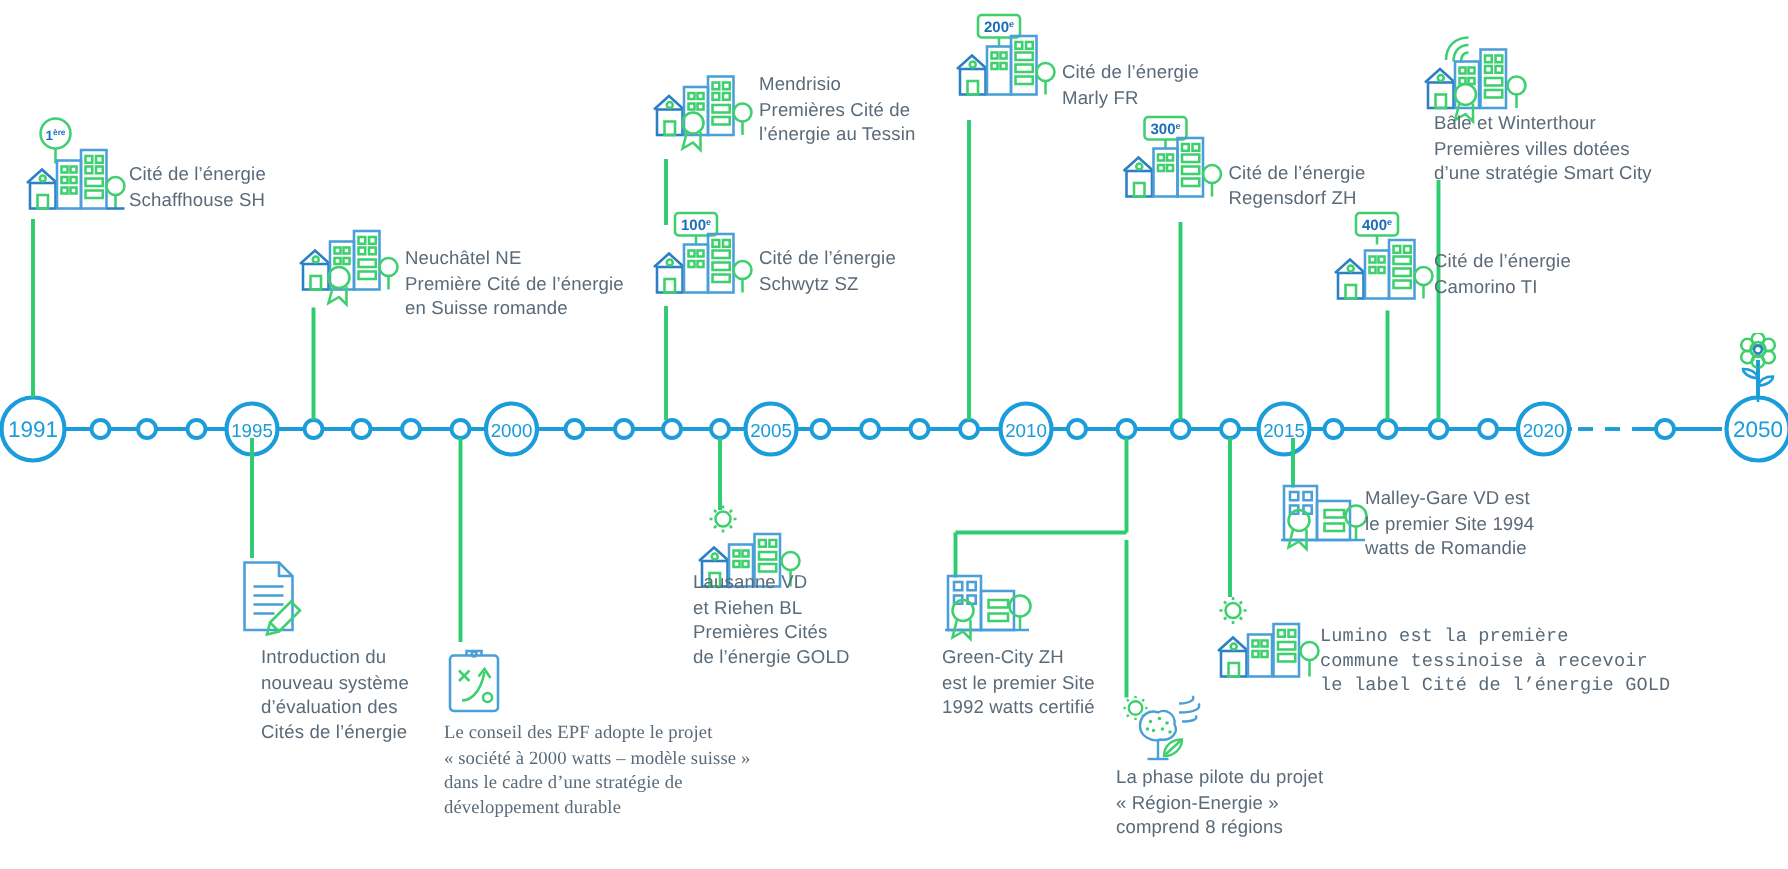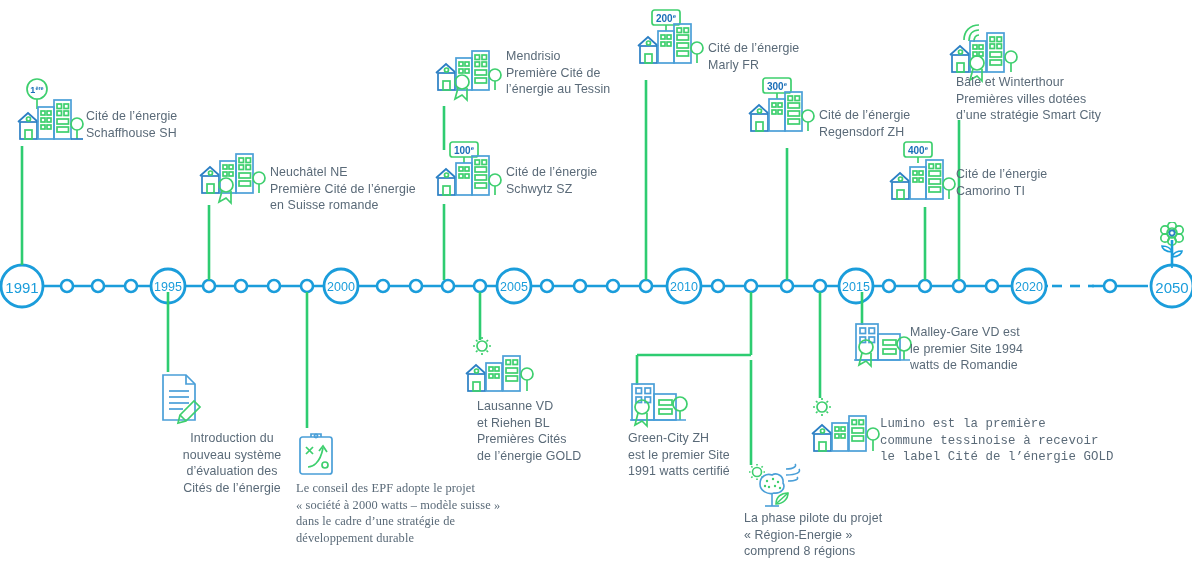--- a/index.html
+++ b/index.html
@@ -220,21 +220,21 @@
           <rect x="43" y="28" width="11.5" height="5" stroke="#3ecf6e"></rect>
           <rect x="43" y="36" width="11.5" height="5" stroke="#3ecf6e"></rect>
           <circle cx="63" cy="33" r="6" stroke="#3ecf6e"></circle>
           <line x1="63" y1="39" x2="63" y2="48" stroke="#3ecf6e"></line>
           <circle cx="30" cy="40" r="7" stroke="#3ecf6e"></circle>
           <path d="M26 46 L23 57 L30 53 L35 58 L35 46" stroke="#3ecf6e"></path>
         </g>
       </svg>
     </div>
     <div class="txt" style="left:74px;top:6px;width:190px;">Mendrisio
-Première Cité de
+Premières Cité de
 l’énergie au Tessin</div>
   </div>
 
   <div class="note" style="left:432px;top:140px;">
     <div class="icon" style="left:0;top:0;">
       <svg width="70" height="64" viewBox="0 0 70 64" xmlns="http://www.w3.org/2000/svg">
         <g fill="none" stroke-width="1.7">
           <rect x="18" y="2" width="28" height="15" rx="2.5" stroke="#3ecf6e"></rect>
           <text x="32" y="13.5" font-family="Liberation Sans, sans-serif" font-size="10" font-weight="bold" fill="#1b6fb8" text-anchor="middle">100<tspan font-size="6" dy="-3.5">e</tspan></text>
           <line x1="32" y1="17" x2="32" y2="23" stroke="#3ecf6e"></line>
@@ -423,21 +423,21 @@
             <line x1="11" y1="19" x2="31" y2="19"></line>
             <line x1="11" y1="25" x2="31" y2="25"></line>
             <line x1="11" y1="31" x2="31" y2="31"></line>
             <line x1="11" y1="37" x2="25" y2="37"></line>
           </g>
           <path d="M22 43 L36 29 L42 35 L28 49 L20 51 Z" stroke="#3ecf6e"></path>
           <line x1="22" y1="43" x2="28" y2="49" stroke="#3ecf6e"></line>
         </g>
       </svg>
     </div>
-    <div class="txt" style="left:4px;top:58px;width:140px;text-align:center;">Introduction du
+    <div class="txt" style="left:16px;top:58px;width:140px;">Introduction du
 nouveau système
 d’évaluation des
 Cités de l’énergie</div>
   </div>
 
   <div class="note" style="left:296px;top:430px;">
     <div class="icon" style="left:0;top:0;">
       <svg width="46" height="48" viewBox="0 0 46 48" xmlns="http://www.w3.org/2000/svg">
         <g fill="none" stroke-width="1.7">
           <rect x="4" y="7" width="32" height="37" rx="2.5" stroke="#4a9fd8"></rect>
@@ -486,21 +486,21 @@
           <rect x="41" y="20" width="17" height="35" stroke="#4a9fd8"></rect>
           <rect x="44" y="24" width="4.5" height="4.5" stroke="#3ecf6e"></rect>
           <rect x="51" y="24" width="4.5" height="4.5" stroke="#3ecf6e"></rect>
           <rect x="44" y="32" width="11.5" height="5" stroke="#3ecf6e"></rect>
           <rect x="44" y="40" width="11.5" height="5" stroke="#3ecf6e"></rect>
           <circle cx="65" cy="38" r="6" stroke="#3ecf6e"></circle>
           <line x1="65" y1="44" x2="65" y2="55" stroke="#3ecf6e"></line>
         </g>
       </svg>
     </div>
-    <div class="txt" style="left:0;top:62px;width:160px;margin-left:15px;">Lausanne VD
+    <div class="txt" style="left:0;top:44px;width:160px;">Lausanne VD
 et Riehen BL
 Premières Cités
 de l’énergie GOLD</div>
   </div>
 
   <div class="note" style="left:628px;top:382px;">
     <div class="icon" style="left:0;top:0;">
       <svg width="62" height="48" viewBox="0 0 62 48" xmlns="http://www.w3.org/2000/svg">
         <g fill="none" stroke-width="1.7">
           <rect x="4" y="2" width="22" height="36" stroke="#4a9fd8"></rect>
@@ -514,21 +514,21 @@
           <circle cx="52" cy="22" r="7" stroke="#3ecf6e"></circle>
           <line x1="52" y1="29" x2="52" y2="38" stroke="#3ecf6e"></line>
           <line x1="2" y1="38" x2="58" y2="38" stroke="#4a9fd8"></line>
           <circle cx="14" cy="25" r="7" stroke="#3ecf6e"></circle>
           <path d="M10 31 L7 43 L14 39 L19 44 L19 31" stroke="#3ecf6e"></path>
         </g>
       </svg>
     </div>
     <div class="txt" style="left:0;top:48px;width:160px;">Green-City ZH
 est le premier Site
-1991 watts certifié</div>
+1992 watts certifié</div>
   </div>
 
   <div class="note" style="left:744px;top:462px;">
     <div class="icon" style="left:0;top:0;">
       <svg width="70" height="48" viewBox="0 0 70 48" xmlns="http://www.w3.org/2000/svg">
         <g fill="none" stroke-width="1.6">
           <g stroke="#3ecf6e">
             <circle cx="13" cy="10" r="4.5"></circle>
             <line x1="13" y1="2" x2="13" y2="3.5"></line>
             <line x1="13" y1="16.5" x2="13" y2="18"></line>

